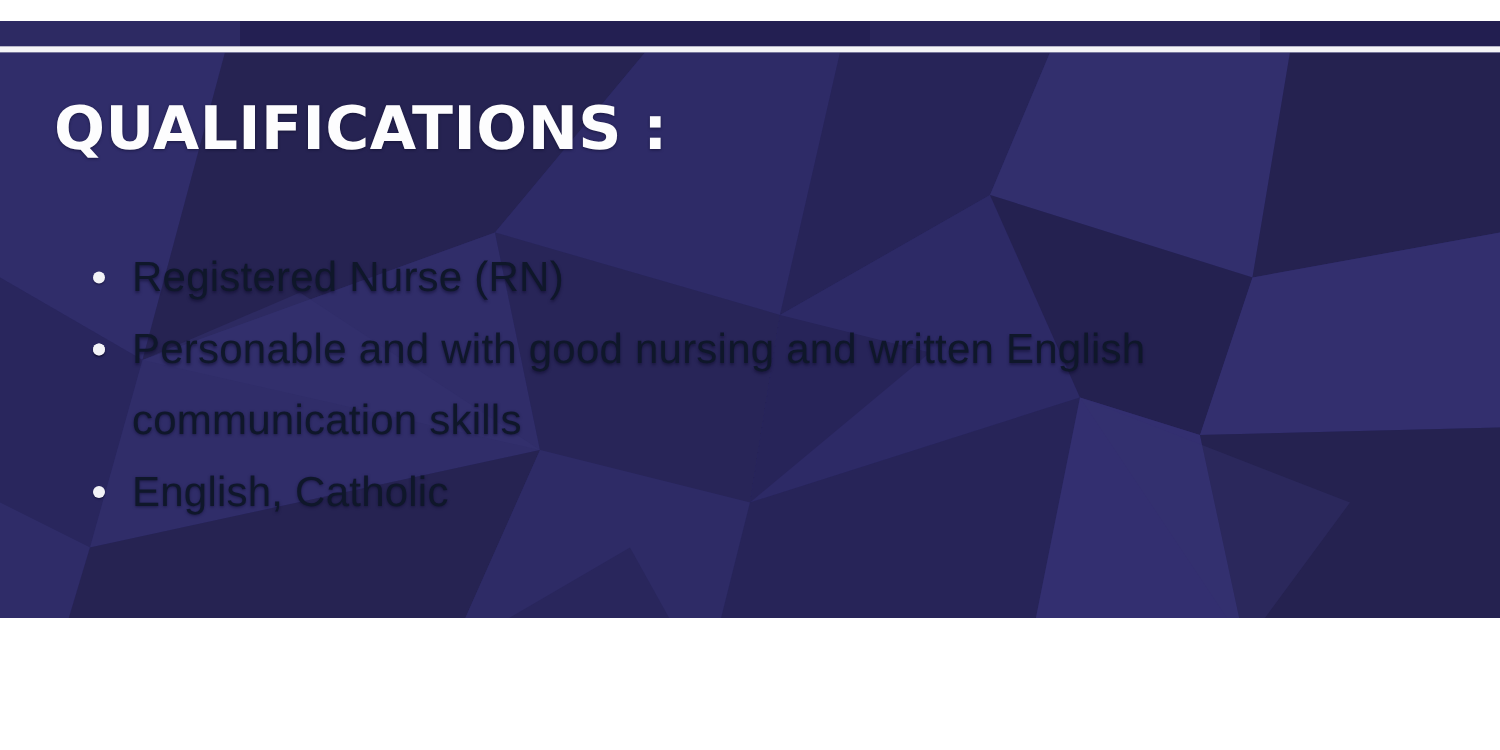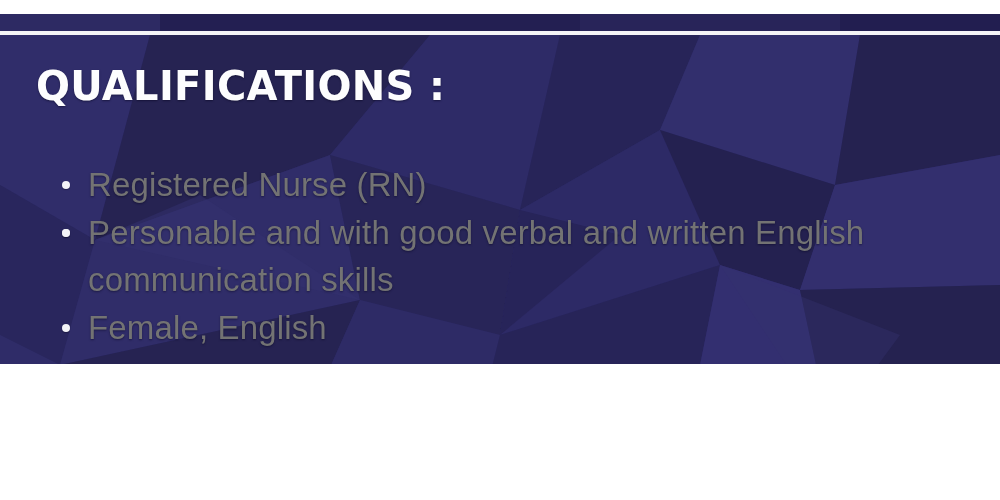--- a/index.html
+++ b/index.html
@@ -7,21 +7,21 @@
 
   html, body {
     width:1000px; height:500px;
     overflow:hidden;
     background:#ffffff;
     font-family:"Liberation Sans", sans-serif;
   }
 
   #slide {
     position:relative;
-    width:1000px; height:364px;
+    width:1000px; height:412px;
     overflow:hidden;
     background:#ffffff;
   }
 
   
   .top-white {
     position:absolute; left:0; top:0;
     width:1000px; height:14px;
     background:#ffffff;
   }
@@ -79,24 +79,24 @@
   .bullet-list {
     position:absolute;
     left:58px; top:126px;
     width:900px;
     list-style:none;
   }
 
   .bullet-item {
     position:relative;
     padding-left:30px;
-    font-size:33px;
+    font-size:28px;
     line-height:47.5px;
     font-weight:400;
-    color:#737373;
+    color:#0f172a;
     letter-spacing:0.15px;
     text-shadow:0 1px 2px rgba(10,8,35,0.5);
     white-space:nowrap;
   }
   .bullet-item.wrap { white-space:normal; width:845px; }
 
   .bullet-dot {
     position:absolute;
     left:4px; top:20px;
     width:8px; height:8px;
@@ -172,24 +172,24 @@
         <span class="bullet-dot"></span>
         <span class="bullet-text">Registered Nurse (RN)</span>
       </li>
 
       <li class="bullet-item">
         <span class="bullet-dot"></span>
       </li>
 
       <li class="bullet-item wrap">
         <span class="bullet-dot"></span>
-        <span class="bullet-text">Personable and with good verbal and written English communication skills</span>
+        <span class="bullet-text">Personable and with good nursing and written English communication skills</span>
       </li>
 
       <li class="bullet-item">
         <span class="bullet-dot"></span>
-        <span class="bullet-text">Female, English</span>
+        <span class="bullet-text">English, Catholic</span>
       </li>
 
     </ul>
   </div>
 
 </div>
 
 </body></html>

